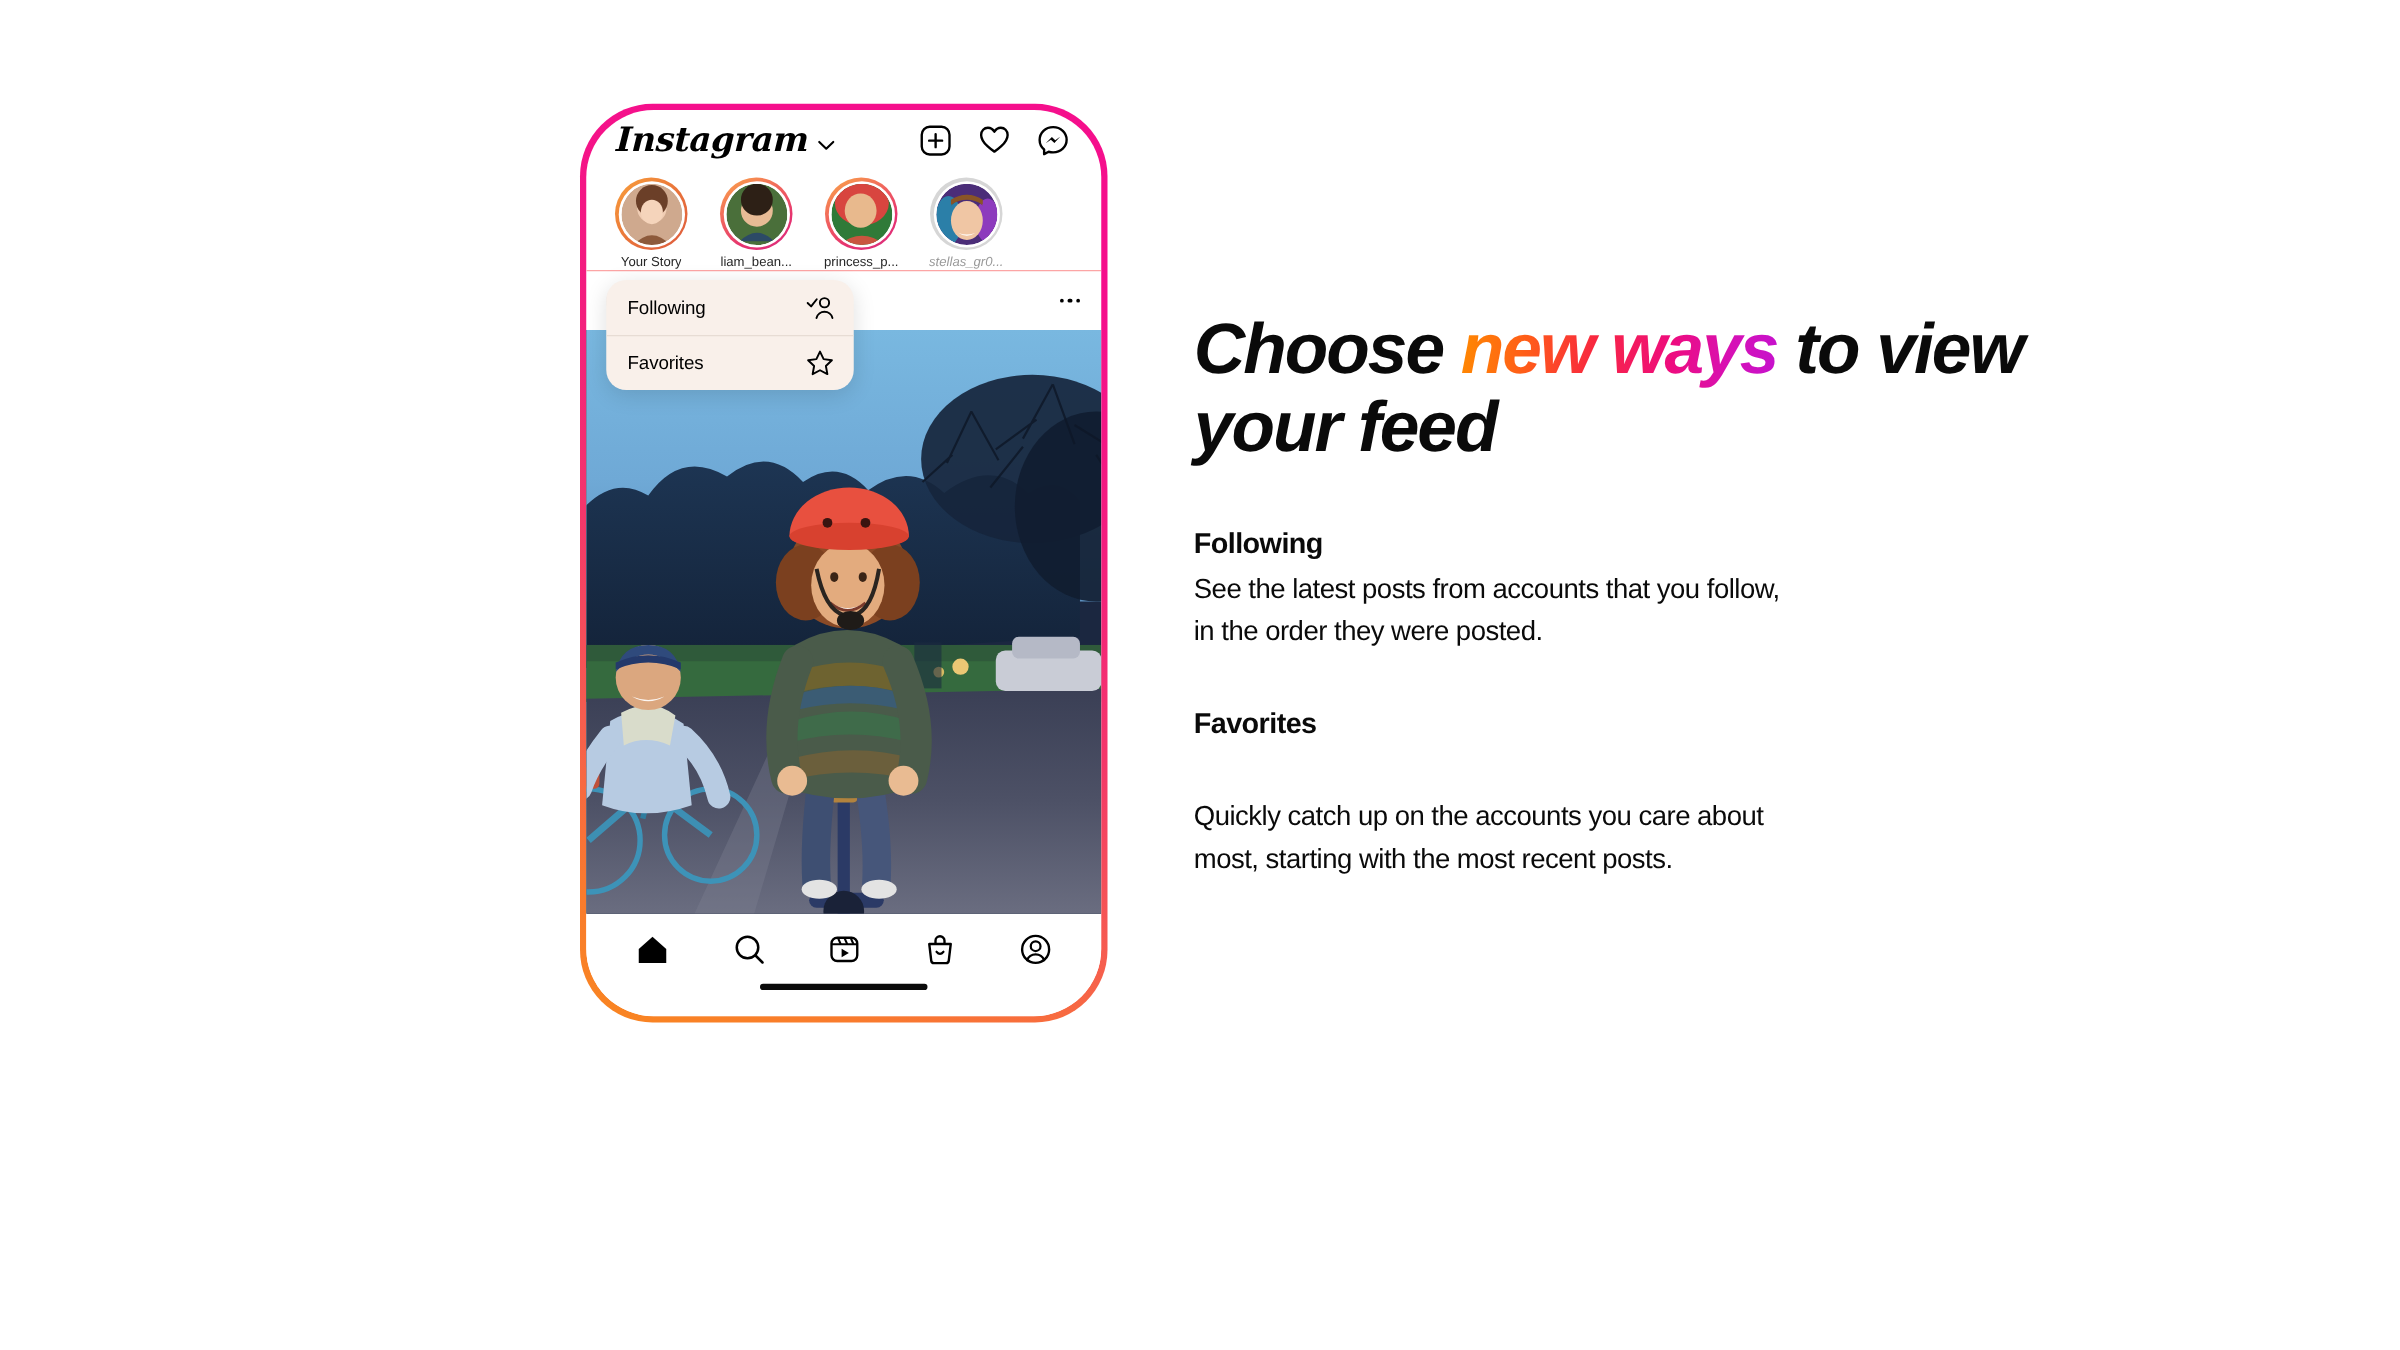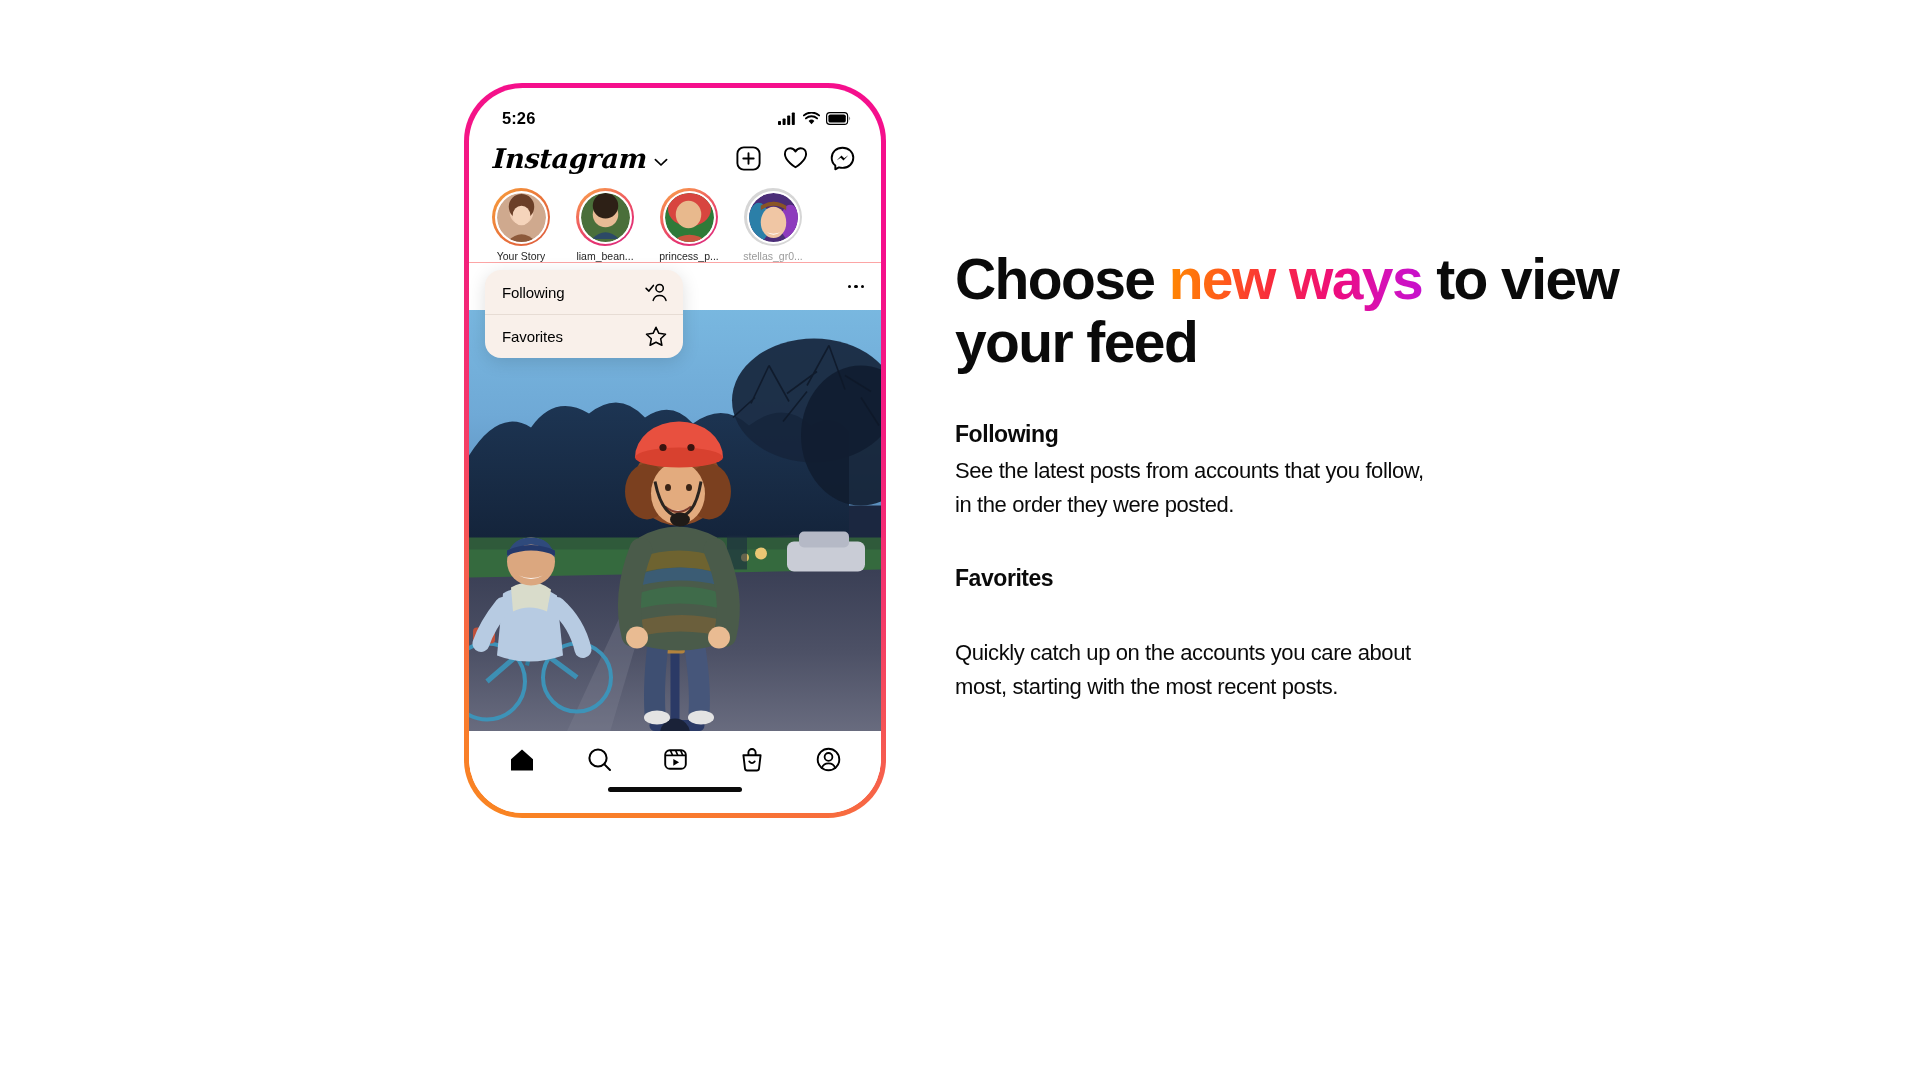--- a/index.html
+++ b/index.html
@@ -143,21 +143,21 @@
   }
   .story-label {
     font-size: 10.5px;
     color: #262626;
     max-width: 80px;
     white-space: nowrap;
     overflow: hidden;
     text-overflow: ellipsis;
     text-align: center;
   }
-  .story-label.muted { color: #9a9a9a; }
+  .story-label.muted { color: #9a9a9a; font-style: italic; }
 
   
   .dropdown {
     position: absolute;
     left: 16px; top: 88px;
     width: 198px;
     background: #F9F0EA;
     border-radius: 16px;
     box-shadow: 0 4px 18px rgba(0,0,0,0.13);
     z-index: 20;
@@ -242,20 +242,21 @@
     position: absolute;
     left: 955px; top: 248px;
     width: 700px;
   }
   .headline {
     font-size: 57px;
     font-weight: bold;
     line-height: 1.11;
     letter-spacing: -1.6px;
     color: #0a0a0a;
+    font-style: italic;
   }
   .grad-text {
     background: linear-gradient(95deg,
        #FF8A00 0%, #FF5B1A 22%, #F8283F 42%,
        #EE0C7E 66%, #D611B6 85%, #C511CE 100%);
     -webkit-background-clip: text;
     background-clip: text;
     color: transparent;
     -webkit-text-fill-color: transparent;
   }
@@ -279,41 +280,20 @@
 </style>
 </head>
 <body>
 
 <div class="stage">
 
   <div class="phone-wrap">
     <div class="phone-frame">
       <div class="phone-screen">
 
-        <div class="status-bar">
-          <span class="status-time">5:26</span>
-          <span class="status-icons">
-            <svg width="19" height="13" viewBox="0 0 19 13">
-              <rect x="0" y="9" width="3" height="4" rx="0.8" fill="#000"></rect>
-              <rect x="4.6" y="6.5" width="3" height="6.5" rx="0.8" fill="#000"></rect>
-              <rect x="9.2" y="3.5" width="3" height="9.5" rx="0.8" fill="#000"></rect>
-              <rect x="13.8" y="0.5" width="3" height="12.5" rx="0.8" fill="#000"></rect>
-            </svg>
-            <svg width="17" height="13" viewBox="0 0 17 13">
-              <path d="M8.5 12.2 L5.6 8.9 a4.3 4.3 0 0 1 5.8 0 Z" fill="#000"></path>
-              <path d="M2.9 6.4 a8.2 8.2 0 0 1 11.2 0" stroke="#000" stroke-width="1.9" fill="none" stroke-linecap="round"></path>
-              <path d="M0.9 3.4 a11.6 11.6 0 0 1 15.2 0" stroke="#000" stroke-width="1.9" fill="none" stroke-linecap="round"></path>
-            </svg>
-            <svg width="25" height="13" viewBox="0 0 25 13">
-              <rect x="0.6" y="0.6" width="21" height="11.8" rx="3.2" stroke="#000" stroke-width="1.2" fill="none"></rect>
-              <rect x="2.4" y="2.4" width="17.4" height="8.2" rx="1.9" fill="#000"></rect>
-              <path d="M23 4.6 v3.8 a2.2 2.2 0 0 0 0-3.8Z" fill="#000" opacity=".45"></path>
-            </svg>
-          </span>
-        </div>
 
         <div class="ig-header">
           <div class="ig-logo-group">
             <span class="ig-wordmark">Instagram</span>
             <svg class="chev" width="14" height="9" viewBox="0 0 14 9">
               <path d="M1.4 1.6 L7 7 L12.6 1.6" stroke="#000" stroke-width="1.7" fill="none" stroke-linecap="round" stroke-linejoin="round"></path>
             </svg>
           </div>
           <div class="ig-actions">
             <svg width="25" height="25" viewBox="0 0 25 25">

